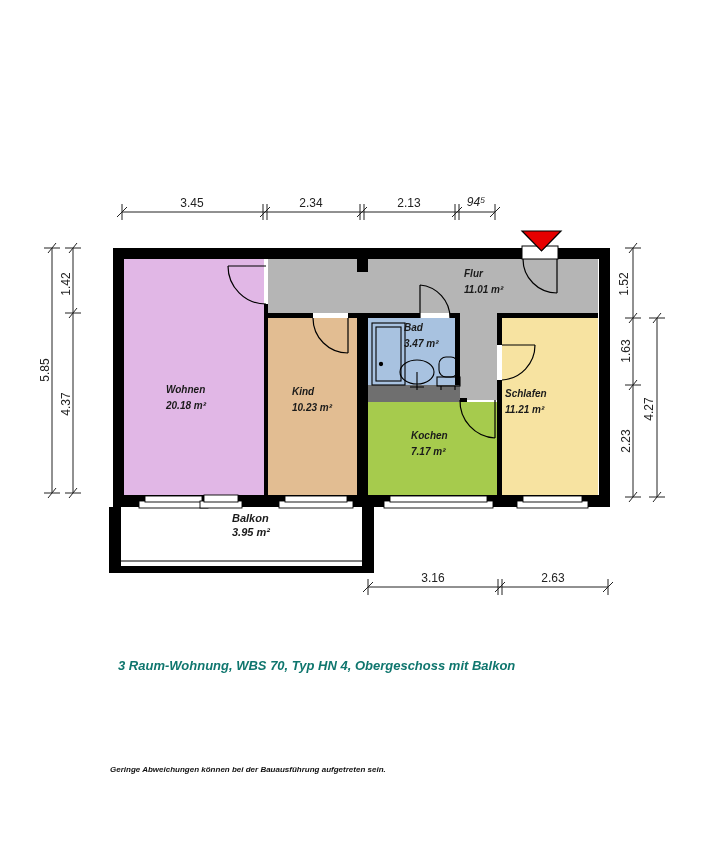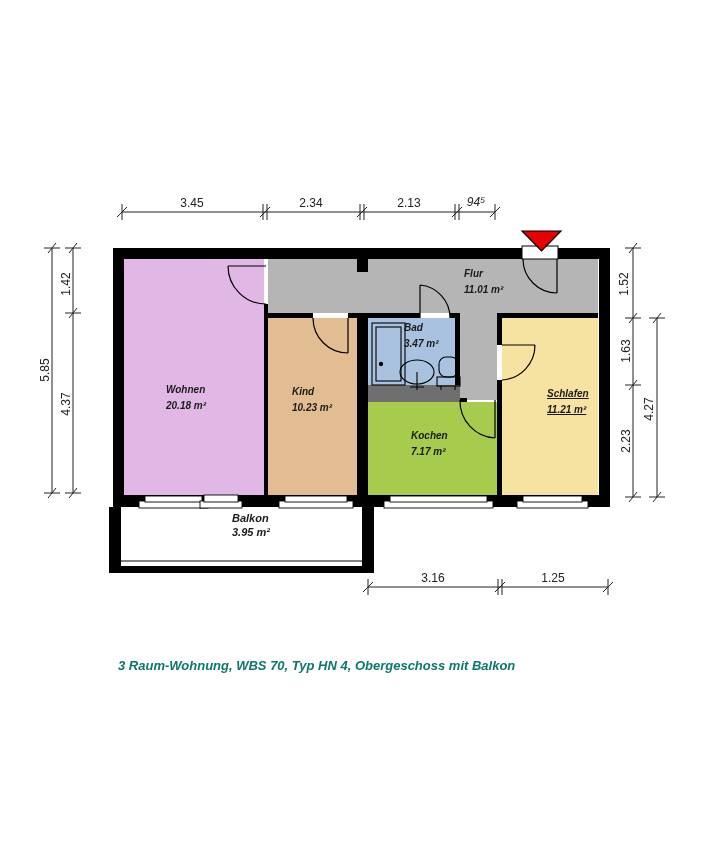--- a/index.html
+++ b/index.html
@@ -185,21 +185,21 @@
     <div>11.01 m²</div>
   </div>
   <div class="room-label" style="left:404px;top:320px;">
     <div>Bad</div>
     <div>3.47 m²</div>
   </div>
   <div class="room-label" style="left:411px;top:428px;">
     <div>Kochen</div>
     <div>7.17 m²</div>
   </div>
-  <div class="room-label" style="left:547px;top:386px;text-decoration:underline;">
+  <div class="room-label" style="left:505px;top:386px;">
     <div>Schlafen</div>
     <div>11.21 m²</div>
   </div>
   <div class="room-label small" style="left:232px;top:511px;">
     <div>Balkon</div>
     <div>3.95 m²</div>
   </div>
 
   <div class="dim" style="left:192px;top:196px;text-align:center;">3.45</div>
   <div class="dim" style="left:311px;top:196px;">2.34</div>
@@ -209,20 +209,21 @@
   <div class="dim rot" style="left:66px;top:284px;">1.42</div>
   <div class="dim rot" style="left:45px;top:370px;">5.85</div>
   <div class="dim rot" style="left:66px;top:404px;">4.37</div>
 
   <div class="dim rot" style="left:624px;top:284px;">1.52</div>
   <div class="dim rot" style="left:626px;top:351px;">1.63</div>
   <div class="dim rot" style="left:626px;top:441px;">2.23</div>
   <div class="dim rot" style="left:649px;top:409px;">4.27</div>
 
   <div class="dim" style="left:433px;top:571px;">3.16</div>
-  <div class="dim" style="left:553px;top:571px;">1.25</div>
+  <div class="dim" style="left:553px;top:571px;">2.63</div>
 
   <div class="caption">3 Raum-Wohnung, WBS 70, Typ HN 4, Obergeschoss mit Balkon</div>
 
   <div class="footer">
+    <div>Geringe Abweichungen können bei der Bauausführung aufgetreten sein.</div>
   </div>
 
 </div>
 
 </body></html>

